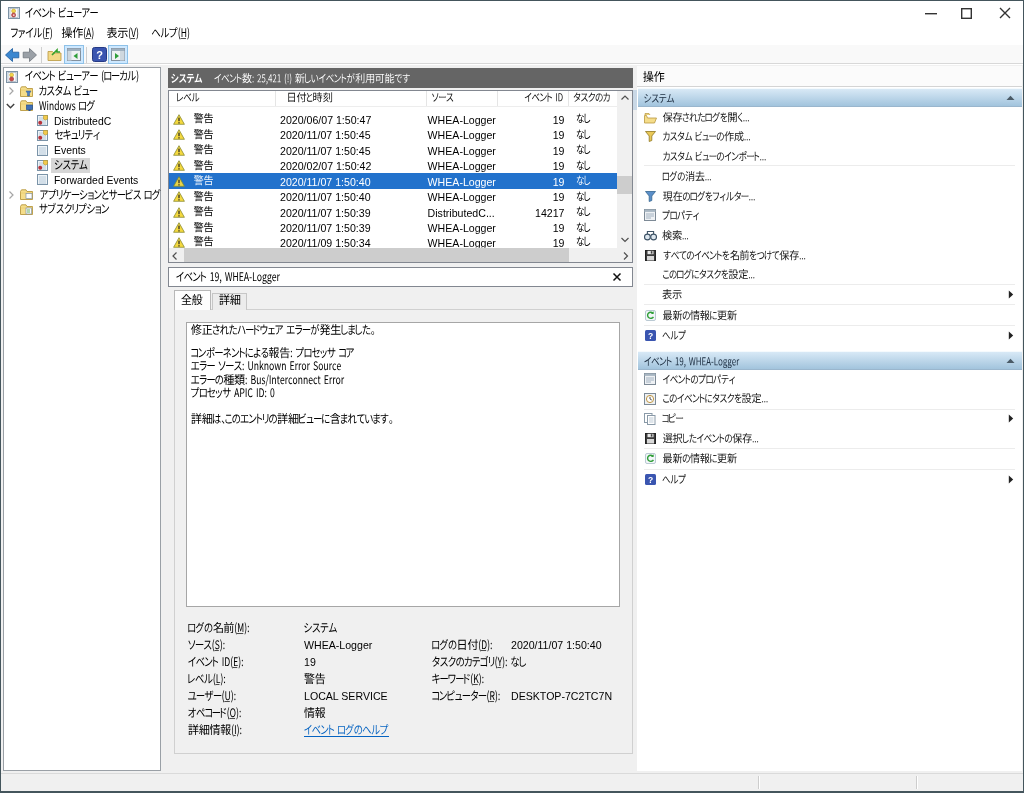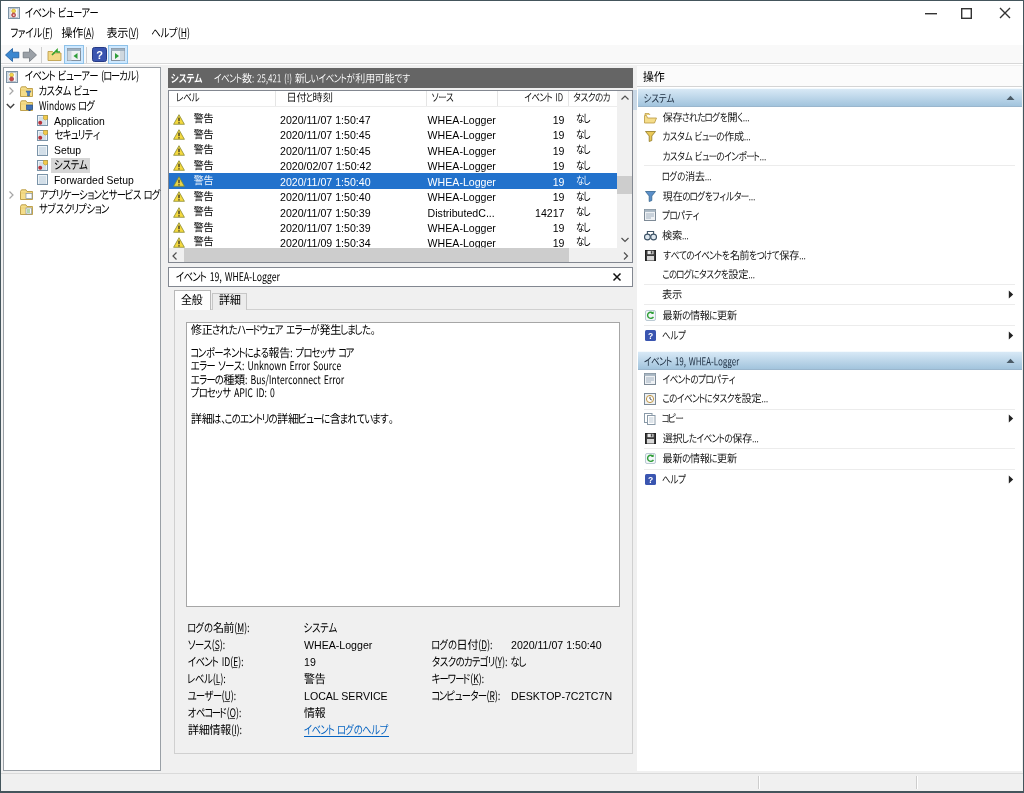--- a/index.html
+++ b/index.html
@@ -347,62 +347,62 @@
       <use href="#g23" x="3244"></use>
       <use href="#g35" x="3922"></use>
     </g>
   </svg>
 <svg style="position:absolute;left:37px;top:115.2px;" width="11" height="11" viewBox="0 0 11 11">
     <rect x="0.5" y="0.5" width="10" height="10" fill="#eef4f8" stroke="#7a93a8"></rect>
     <path d="M2 3 L9 3 M2 5 L9 5 M2 7 L9 7 M2 9 L9 9" stroke="#a8bfd0" stroke-width="0.8"></path>
     <circle cx="3.2" cy="7.8" r="2" fill="#b8323a"></circle>
     <path d="M6.5 0.5 L10.5 0.5 L10.5 4 L8.5 5 L6.5 4 Z" fill="#f2c94c" stroke="#b99b28" stroke-width="0.6"></path>
   </svg>
-<div style="position:absolute;left:54px;top:115.68px;font-family:&quot;Liberation Sans&quot;, sans-serif;font-size:10.4px;color:#000;font-weight:normal;white-space:pre;line-height:12.48px;">Application</div>
+<div style="position:absolute;left:54px;top:115.68px;font-family:&quot;Liberation Sans&quot;, sans-serif;font-size:10.4px;color:#000;font-weight:normal;white-space:pre;line-height:12.48px;">DistributedC</div>
 <svg style="position:absolute;left:37px;top:130px;" width="11" height="11" viewBox="0 0 11 11">
     <rect x="0.5" y="0.5" width="10" height="10" fill="#eef4f8" stroke="#7a93a8"></rect>
     <path d="M2 3 L9 3 M2 5 L9 5 M2 7 L9 7 M2 9 L9 9" stroke="#a8bfd0" stroke-width="0.8"></path>
     <circle cx="3.2" cy="7.8" r="2" fill="#b8323a"></circle>
     <path d="M6.5 0.5 L10.5 0.5 L10.5 4 L8.5 5 L6.5 4 Z" fill="#f2c94c" stroke="#b99b28" stroke-width="0.6"></path>
   </svg>
 <svg style="position:absolute;left:54.0px;top:130.38px;overflow:visible" width="46.81" height="12" viewBox="0 0 3775 1000">
     <g fill="#000" transform="translate(0,760)">
       <use href="#g36" x="-21"></use>
       <use href="#g37" x="639"></use>
       <use href="#g5" x="1283"></use>
       <use href="#g38" x="1853"></use>
       <use href="#g39" x="2451"></use>
       <use href="#g40" x="3130"></use>
     </g>
   </svg>
 <svg style="position:absolute;left:37px;top:144.8px;" width="11" height="11" viewBox="0 0 11 11">
     <rect x="0.5" y="0.5" width="10" height="10" fill="#eef4f8" stroke="#7a93a8"></rect>
     <path d="M2 3 L9 3 M2 5 L9 5 M2 7 L9 7 M2 9 L9 9" stroke="#a8bfd0" stroke-width="0.8"></path>
   </svg>
-<div style="position:absolute;left:54px;top:145.28px;font-family:&quot;Liberation Sans&quot;, sans-serif;font-size:10.4px;color:#000;font-weight:normal;white-space:pre;line-height:12.48px;">Setup</div>
+<div style="position:absolute;left:54px;top:145.28px;font-family:&quot;Liberation Sans&quot;, sans-serif;font-size:10.4px;color:#000;font-weight:normal;white-space:pre;line-height:12.48px;">Events</div>
 <div style="position:absolute;left:51px;top:158.1px;width:39.3108px;height:14.5px;background:#d6d6d6"></div>
 <svg style="position:absolute;left:37px;top:159.6px;" width="11" height="11" viewBox="0 0 11 11">
     <rect x="0.5" y="0.5" width="10" height="10" fill="#eef4f8" stroke="#7a93a8"></rect>
     <path d="M2 3 L9 3 M2 5 L9 5 M2 7 L9 7 M2 9 L9 9" stroke="#a8bfd0" stroke-width="0.8"></path>
     <circle cx="3.2" cy="7.8" r="2" fill="#b8323a"></circle>
     <path d="M6.5 0.5 L10.5 0.5 L10.5 4 L8.5 5 L6.5 4 Z" fill="#f2c94c" stroke="#b99b28" stroke-width="0.6"></path>
   </svg>
 <svg style="position:absolute;left:53.5px;top:159.98px;overflow:visible" width="34.31" height="12" viewBox="0 0 2767 1000">
     <g fill="#000" transform="translate(0,760)">
       <use href="#g41" x="-56"></use>
       <use href="#g25" x="631"></use>
       <use href="#g39" x="1311"></use>
       <use href="#g27" x="2015"></use>
     </g>
   </svg>
 <svg style="position:absolute;left:37px;top:174.4px;" width="11" height="11" viewBox="0 0 11 11">
     <rect x="0.5" y="0.5" width="10" height="10" fill="#eef4f8" stroke="#7a93a8"></rect>
     <path d="M2 3 L9 3 M2 5 L9 5 M2 7 L9 7 M2 9 L9 9" stroke="#a8bfd0" stroke-width="0.8"></path>
   </svg>
-<div style="position:absolute;left:54px;top:174.88px;font-family:&quot;Liberation Sans&quot;, sans-serif;font-size:10.4px;color:#000;font-weight:normal;white-space:pre;line-height:12.48px;">Forwarded Setup</div>
+<div style="position:absolute;left:54px;top:174.88px;font-family:&quot;Liberation Sans&quot;, sans-serif;font-size:10.4px;color:#000;font-weight:normal;white-space:pre;line-height:12.48px;">Forwarded Events</div>
 <svg style="position:absolute;left:7px;top:190.7px;" width="8" height="8" viewBox="0 0 8 8">
     <path d="M2.5 0.5 L6 4 L2.5 7.5" fill="none" stroke="#a6a6a6" stroke-width="1.2"></path>
   </svg>
 <svg style="position:absolute;left:19.5px;top:189.2px;" width="13" height="11" viewBox="0 0 13 11">
     <path d="M0.5 2.5 L0.5 10.5 L12.5 10.5 L12.5 2.5 L7 2.5 L6 0.8 L1.5 0.8 Z" fill="#f5dd8a" stroke="#b9983f" stroke-width="0.9"></path>
     <path d="M0.5 4 L12.5 4" stroke="#e8c96a" stroke-width="0.7"></path>
     <rect x="6" y="4.5" width="6" height="5" fill="#fdfdfd" stroke="#8596a6" stroke-width="0.7"></rect>
   </svg>
 <svg style="position:absolute;left:38.0px;top:189.58px;overflow:visible" width="124.76" height="12" viewBox="0 0 10061 1000">
     <g fill="#000" transform="translate(0,760)">
@@ -537,21 +537,21 @@
     <path d="M6 0.7 L11.4 10.3 L0.6 10.3 Z" fill="#f5d93e" stroke="#8a8a31" stroke-width="0.8"></path>
     <rect x="5.4" y="3.6" width="1.2" height="3.6" fill="#222"></rect>
     <rect x="5.4" y="8.2" width="1.2" height="1.3" fill="#222"></rect>
   </svg>
 <svg style="position:absolute;left:193.0px;top:114.23px;overflow:visible" width="21.24" height="11" viewBox="0 0 1800 1000">
     <g fill="#000" transform="translate(0,760)">
       <use href="#g79" x="-8"></use>
       <use href="#g80" x="889"></use>
     </g>
   </svg>
-<div style="position:absolute;left:280px;top:113.52px;font-family:&quot;Liberation Sans&quot;, sans-serif;font-size:10.6px;color:#000;font-weight:normal;white-space:pre;line-height:12.72px;">2020/11/07 1:50:47</div>
+<div style="position:absolute;left:280px;top:113.52px;font-family:&quot;Liberation Sans&quot;, sans-serif;font-size:10.6px;color:#000;font-weight:normal;white-space:pre;line-height:12.72px;">2020/06/07 1:50:47</div>
 <div style="position:absolute;left:427.6px;top:113.52px;font-family:&quot;Liberation Sans&quot;, sans-serif;font-size:10.6px;color:#000;font-weight:normal;white-space:pre;line-height:12.72px;">WHEA-Logger</div>
 <div style="position:absolute;left:564.5px;top:113.52px;font-family:&quot;Liberation Sans&quot;, sans-serif;font-size:10.6px;color:#000;font-weight:normal;white-space:pre;line-height:12.72px;transform:translateX(-100%);">19</div>
 <svg style="position:absolute;left:576.0px;top:114.23px;overflow:visible" width="15.21" height="11" viewBox="0 0 1289 1000">
     <g fill="#000" transform="translate(0,760)">
       <use href="#g81" x="-49"></use>
       <use href="#g61" x="553"></use>
     </g>
   </svg>
 <svg style="position:absolute;left:172.5px;top:129px;" width="12" height="11" viewBox="0 0 12 11">
     <path d="M6 0.7 L11.4 10.3 L0.6 10.3 Z" fill="#f5d93e" stroke="#8a8a31" stroke-width="0.8"></path>

